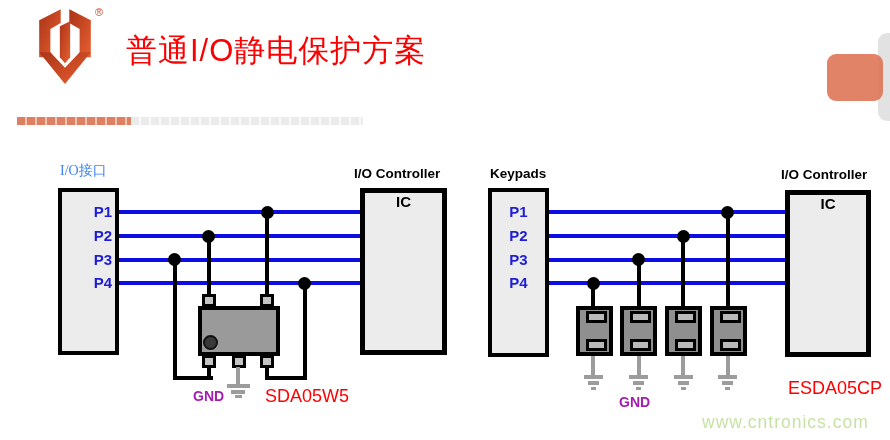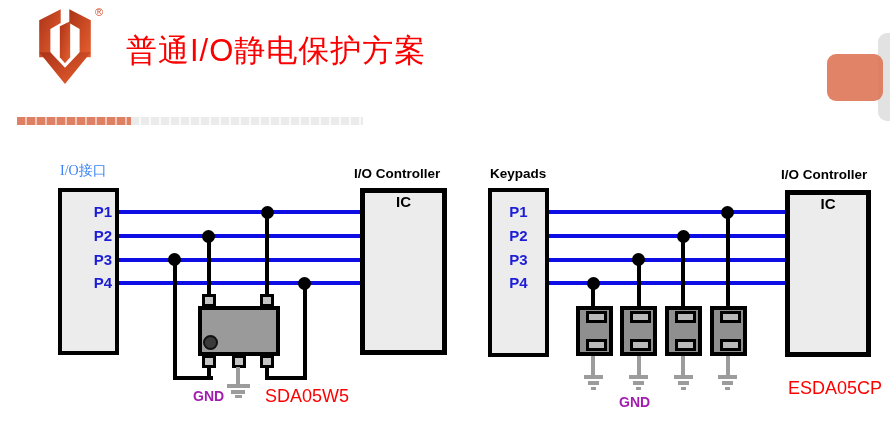--- a/index.html
+++ b/index.html
@@ -180,14 +180,15 @@
   <div class="gnd" style="left:680.5px;top:387px;width:5px;height:3px;"></div>
 
   <div class="gnd" style="left:725.5px;top:356px;width:4px;height:19px;"></div>
   <div class="gnd" style="left:718px;top:374.5px;width:19px;height:4px;"></div>
   <div class="gnd" style="left:722px;top:381px;width:11px;height:4px;"></div>
   <div class="gnd" style="left:725px;top:387px;width:5px;height:3px;"></div>
 
   <div class="gnd-label" style="left:619px;top:394px;">GND</div>
   <div class="part-label" style="left:752px;top:378px;margin-left:36px;">ESDA05CP</div>
 
+  <div id="watermark">www.cntronics.com</div>
 
 </div>
 
 </body></html>

